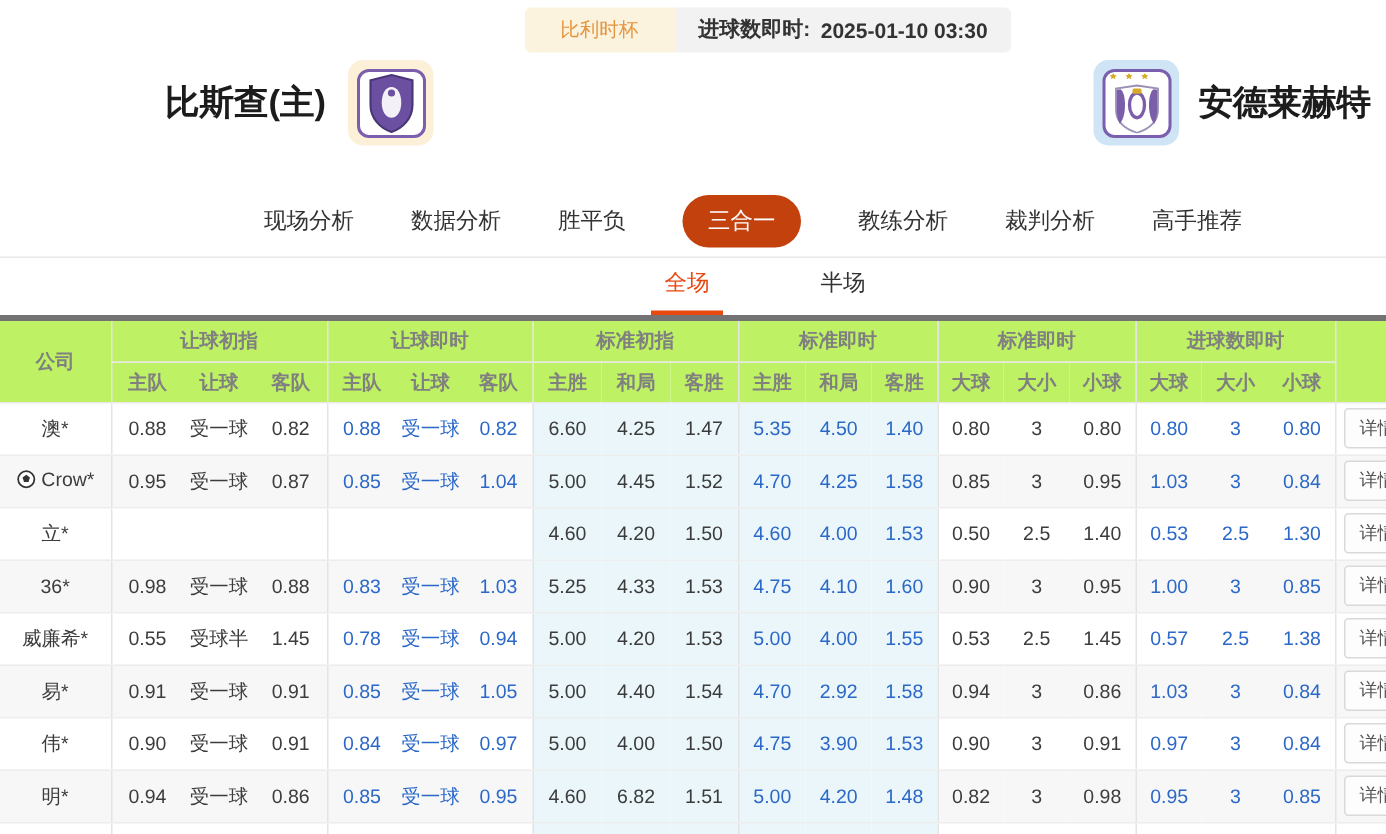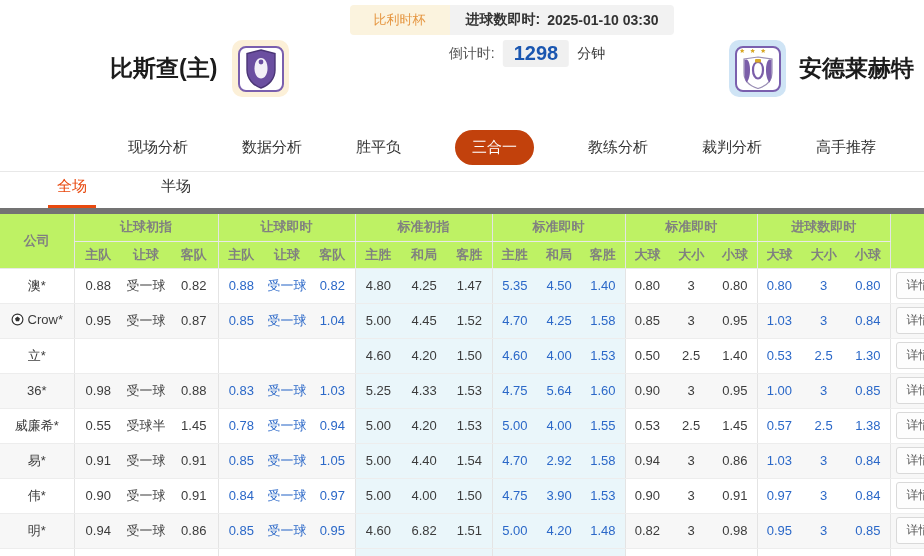--- a/index.html
+++ b/index.html
@@ -28,26 +28,26 @@
   .crest-frame { background:#fff; border:2px solid #7a5fae; border-radius:8px; width:46px; height:46px;
     display:flex; align-items:center; justify-content:center; }
   .cd-label { font-size:14px; color:#555; }
   .cd-value-box { background:#f0f0f0; border-radius:3px; padding:2px 11px; }
   .cd-value { color:#1a56b0; font-size:20px; font-weight:bold; }
   .cd-unit { font-size:14px; color:#333; }
 
   
   .nav-bar { height:48px; border-bottom:1px solid #e8e8e8; display:flex; align-items:center;
     justify-content:center; gap:38px; }
-  .nav-bar-inner { display:flex; align-items:center; gap:54px; transform:translateX(40px); }
+  .nav-bar-inner { display:flex; align-items:center; gap:38px; transform:translateX(40px); }
   .nav-tab { font-size:15px; color:#333; cursor:pointer; white-space:nowrap; }
   .nav-tab.active { background:#c2410c; color:#fff; padding:8px 17px; border-radius:18px; }
 
   
-  .sub-bar { height:42px; border-bottom:6px solid #737373; display:flex; }
+  .sub-bar { height:42px; border-bottom:4px solid #737373; display:flex; justify-content:center; }
   .sub-tabs { display:flex; gap:56px; transform:translateX(48px); align-items:flex-end; }
   .sub-tab { font-size:15px; color:#333; padding:11px 9px 9px; border-bottom:3px solid transparent; cursor:pointer; }
   .sub-tab.active { color:#e8490f; border-bottom-color:#e8490f; }
 
   
   table.odds-table { border-collapse:collapse; table-layout:fixed; width:946px; font-size:13px; }
   .odds-table th { font-weight:bold; color:#808080; height:27px; background:#bef264;
     border-bottom:1px solid #e9e9e9; text-align:center; }
   .odds-table td { height:35px; text-align:center; border-bottom:1px solid #ededed; color:#3c3c3c; }
   .odds-table .gs { border-left:1px solid #e4e4e4; }
@@ -79,27 +79,20 @@
       <span class="team-name">比斯查(主)</span>
       <div class="badge-box home">
         <div class="crest-frame">
           <svg width="34" height="40" viewBox="0 0 34 40">
             <path d="M17 1 L31 4.5 V21 C31 30 24.5 36.5 17 39 C9.5 36.5 3 30 3 21 V4.5 Z" fill="#6b4fa0" stroke="#4a3575" stroke-width="1.4"></path>
             <path d="M17 9 C21 9 23.5 13.5 23.5 19.5 C23.5 25.5 20.5 29.5 17 29.5 C13.5 29.5 10.5 25.5 10.5 19.5 C10.5 13.5 13 9 17 9 Z" fill="#f3f0f7"></path>
             <circle cx="17" cy="13" r="2.4" fill="#6b4fa0"></circle>
           </svg>
         </div>
       </div>
-    </div>
-    <div class="mh-center">
-      <span class="cd-label">倒计时:</span>
-      <span class="cd-value-box">
-        <span class="cd-value">1298</span>
-      </span>
-      <span class="cd-unit">分钟</span>
     </div>
     <div class="mh-right">
       <div class="badge-box away">
         <div class="crest-frame">
           <svg width="36" height="40" viewBox="0 0 36 40">
             <path d="M18 4 l1.2 2.4 2.6.3 -1.9 1.8 .5 2.6 -2.4-1.3 -2.4 1.3 .5-2.6 -1.9-1.8 2.6-.3 Z" fill="#d8a827" transform="translate(-9,-3) scale(0.62)"></path>
             <path d="M18 4 l1.2 2.4 2.6.3 -1.9 1.8 .5 2.6 -2.4-1.3 -2.4 1.3 .5-2.6 -1.9-1.8 2.6-.3 Z" fill="#d8a827" transform="translate(1.5,-3) scale(0.62)"></path>
             <path d="M18 4 l1.2 2.4 2.6.3 -1.9 1.8 .5 2.6 -2.4-1.3 -2.4 1.3 .5-2.6 -1.9-1.8 2.6-.3 Z" fill="#d8a827" transform="translate(12,-3) scale(0.62)"></path>
             <path d="M18 8 L32 10 V24 C32 32 26 37 18 39.5 C10 37 4 32 4 24 V10 Z" fill="#fff" stroke="#9a8fb5" stroke-width="1.2"></path>
             <path d="M7 10.5 C9 12 10 16 10 21 C10 27 8.5 31.5 6.5 33.5 C5 30.5 4.5 27 4.5 24 V10.8 Z" fill="#7b5ea9"></path>
@@ -191,21 +184,21 @@
         <tr>
           <td class="company-cell"><span class="company-inner">
               <span>澳*</span>
             </span></td>
           <td class="gs ">0.88</td>
           <td class="">受一球</td>
           <td class="">0.82</td>
           <td class="gs live">0.88</td>
           <td class="live">受一球</td>
           <td class="live">0.82</td>
-          <td class="gs std">4.80</td>
+          <td class="gs std">6.60</td>
           <td class="std">4.25</td>
           <td class="std">1.47</td>
           <td class="gs live std">5.35</td>
           <td class="live std">4.50</td>
           <td class="live std">1.40</td>
           <td class="gs ">0.80</td>
           <td class="">3</td>
           <td class="">0.80</td>
           <td class="gs live">0.80</td>
           <td class="live">3</td>
@@ -271,21 +264,21 @@
           <td class="gs ">0.98</td>
           <td class="">受一球</td>
           <td class="">0.88</td>
           <td class="gs live">0.83</td>
           <td class="live">受一球</td>
           <td class="live">1.03</td>
           <td class="gs std">5.25</td>
           <td class="std">4.33</td>
           <td class="std">1.53</td>
           <td class="gs live std">4.75</td>
-          <td class="live std">5.64</td>
+          <td class="live std">4.10</td>
           <td class="live std">1.60</td>
           <td class="gs ">0.90</td>
           <td class="">3</td>
           <td class="">0.95</td>
           <td class="gs live">1.00</td>
           <td class="live">3</td>
           <td class="live">0.85</td>
           <td class="gs"><button class="detail-btn">详情</button></td>
         </tr>
         <tr>

